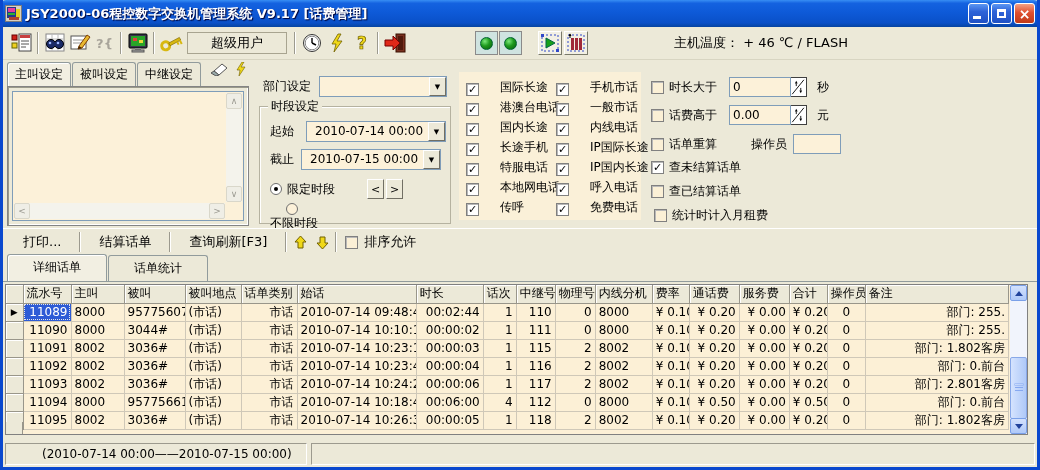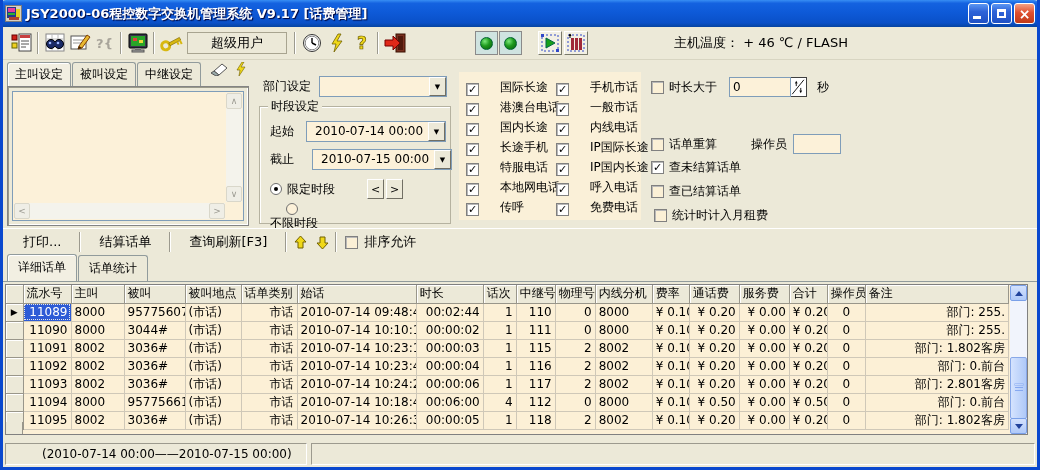--- a/index.html
+++ b/index.html
@@ -94,21 +94,21 @@
   
   .actionbar { position:absolute; left:0; top:228px; width:1034px; height:27px; border-top:1px solid #fff;
     display:flex; align-items:center; font-size:13px; padding-left:4px; }
   .abtn { padding:0 16px; background:none; border:none; font-size:13px; font-family:inherit; }
   .asep { width:2px; height:20px; border-left:1px solid #9C9A8E; border-right:1px solid #fff; margin:0 2px; }
   .arrowbtn { width:22px; height:22px; display:flex; align-items:center; justify-content:center; }
 
   
   .workarea { position:absolute; left:0; top:255px; width:1034px; height:182px; }
   .vtabstrip { display:flex; align-items:flex-end; height:27px; padding-left:4px; border-bottom:1px solid #919B9C; }
-  .vtab { font-size:12px; padding:4px 10px; border:1px solid #919B9C; border-bottom:none; border-radius:3px 3px 0 0;
+  .vtab { font-size:12px; padding:4px 25px; border:1px solid #919B9C; border-bottom:none; border-radius:3px 3px 0 0;
     background:#ECE9D8; margin-right:1px; }
   .vtab.active { background:#F2EFE2; box-shadow:inset 1px 1px 0 #fff; padding-bottom:5px; }
 
   .gridwrap { position:absolute; left:2px; top:29px; width:1023px; height:151px; border:1px solid #808080;
     background:#FCF0D6; }
   .grid { position:absolute; left:0; top:0; width:1004px; height:149px; overflow:hidden; }
   table.calls { border-collapse:collapse; table-layout:fixed; width:1003px; font-size:12px; }
   .calls th { height:18px; font-weight:normal; text-align:left; background:#ECE9D8; padding:0 3px;
     border-right:1px solid #99968A; border-bottom:1px solid #99968A; box-shadow:inset 1px 1px 0 #fff;
     white-space:nowrap; overflow:hidden; }
@@ -338,21 +338,21 @@
       <div class="groupbox">
         <span class="gb-legend">时段设定</span>
         <div class="period-row" style="top:14px;">
           <span class="lbl" style="margin-right:12px;">起始</span>
           <div class="combo" style="width:140px;">
             <span class="cval">2010-07-14  00:00</span>
             <span class="cbtn">▼</span>
           </div>
         </div>
         <div class="period-row" style="top:42px;">
-          <span class="lbl" style="margin-right:18px;">截止</span>
+          <span class="lbl" style="margin-right:7px;">截止</span>
           <div class="combo" style="width:140px;">
             <span class="cval">2010-07-15  00:00</span>
             <span class="cbtn">▼</span>
           </div>
         </div>
         <div class="period-row" style="top:72px;">
           <span class="radio sel"></span>
           <span class="lbl">限定时段</span>
           <div style="display:flex; gap:2px; margin-left:32px;">
             <div class="navbtn">&lt;</div>
@@ -439,20 +439,35 @@
           <span class="nval">0</span>
           <svg width="16" height="20" viewBox="0 0 16 20" style="border:1px solid #404040; border-left:none; background:#fff;">
             <line x1="1" y1="18" x2="14" y2="2" stroke="#000"></line>
             <polygon points="4,6 7,6 5.5,3" fill="#000"></polygon>
               <line x1="5.5" y1="6" x2="5.5" y2="9" stroke="#000"></line>
             <polygon points="9,14 12,14 10.5,17" fill="#000"></polygon>
               <line x1="10.5" y1="11" x2="10.5" y2="14" stroke="#000"></line>
           </svg>
         </div>
         <span class="unit">秒</span>
+      </div>
+      <div class="opt-row" style="left:3px; top:45px;">
+        <span class="cb cream"></span>
+        <span class="lbl">话费高于</span>
+        <div class="numfield">
+          <span class="nval">0.00</span>
+          <svg width="16" height="20" viewBox="0 0 16 20" style="border:1px solid #404040; border-left:none; background:#fff;">
+            <line x1="1" y1="18" x2="14" y2="2" stroke="#000"></line>
+            <polygon points="4,6 7,6 5.5,3" fill="#000"></polygon>
+              <line x1="5.5" y1="6" x2="5.5" y2="9" stroke="#000"></line>
+            <polygon points="9,14 12,14 10.5,17" fill="#000"></polygon>
+              <line x1="10.5" y1="11" x2="10.5" y2="14" stroke="#000"></line>
+          </svg>
+        </div>
+        <span class="unit">元</span>
       </div>
       <div class="opt-row" style="left:3px; top:74px;">
         <span class="cb cream"></span>
         <span class="lbl">话单重算</span>
         <span class="lbl" style="margin-left:34px;">操作员</span>
         <span class="opfield"></span>
       </div>
       <div class="opt-row" style="left:3px; top:99px;">
         <span class="cb on"></span>
         <span class="lbl">查未结算话单</span>

